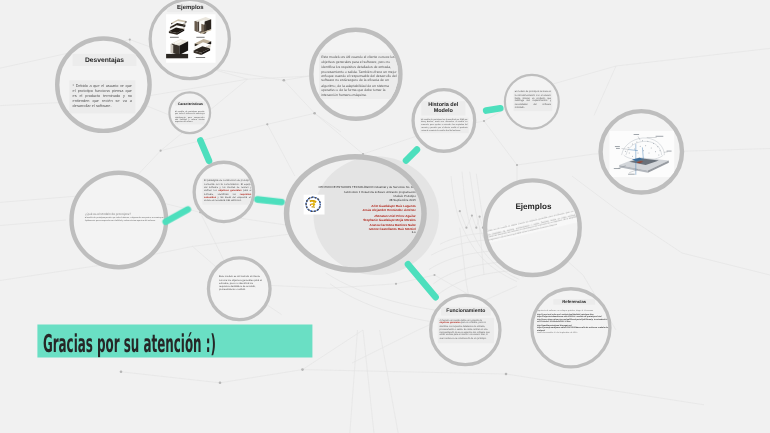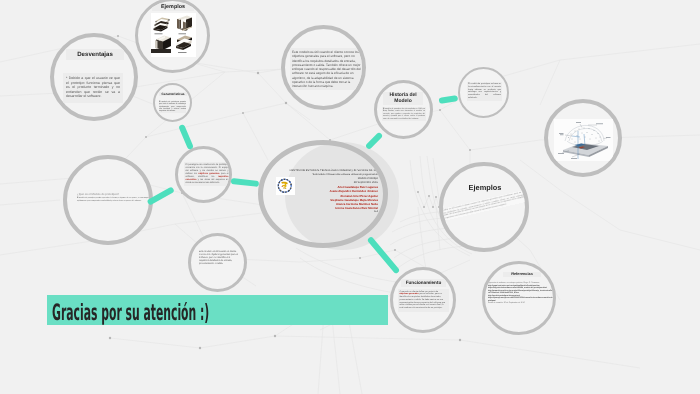--- a/index.html
+++ b/index.html
@@ -415,16 +415,16 @@
     </div>
   </div>
 
   <div class="seg" style="left:181px;top:122px;width:26px;transform:rotate(67deg);"></div>
   <div class="seg" style="left:148px;top:200px;width:29px;transform:rotate(-29deg);"></div>
   <div class="seg" style="left:231px;top:178px;width:28px;transform:rotate(6deg);"></div>
   <div class="seg" style="left:367px;top:145px;width:20px;transform:rotate(-45deg);"></div>
   <div class="seg" style="left:439px;top:98px;width:19px;transform:rotate(-9deg);"></div>
   <div class="seg" style="left:369px;top:235px;width:45px;transform:rotate(50deg);"></div>
 
-  <div id="banner" style="left:47px;top:295px;width:341px;height:30px;">
+  <div id="banner" style="left:34px;top:295px;width:250px;height:30px;">
     <span style="font-size:22.5px;left:4.5px;top:5px;transform:scaleX(0.535);">Gracias por su atención :)</span>
   </div>
 </div>
 
 </body></html>

